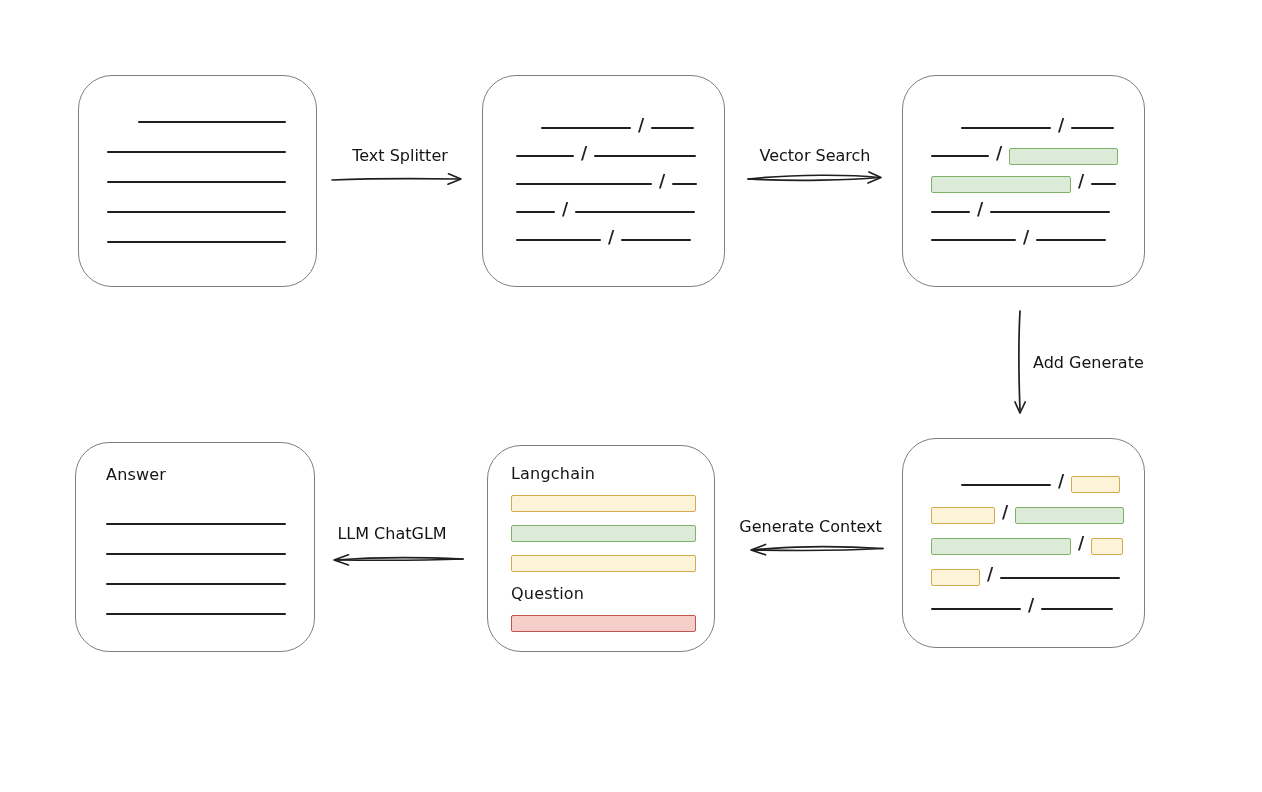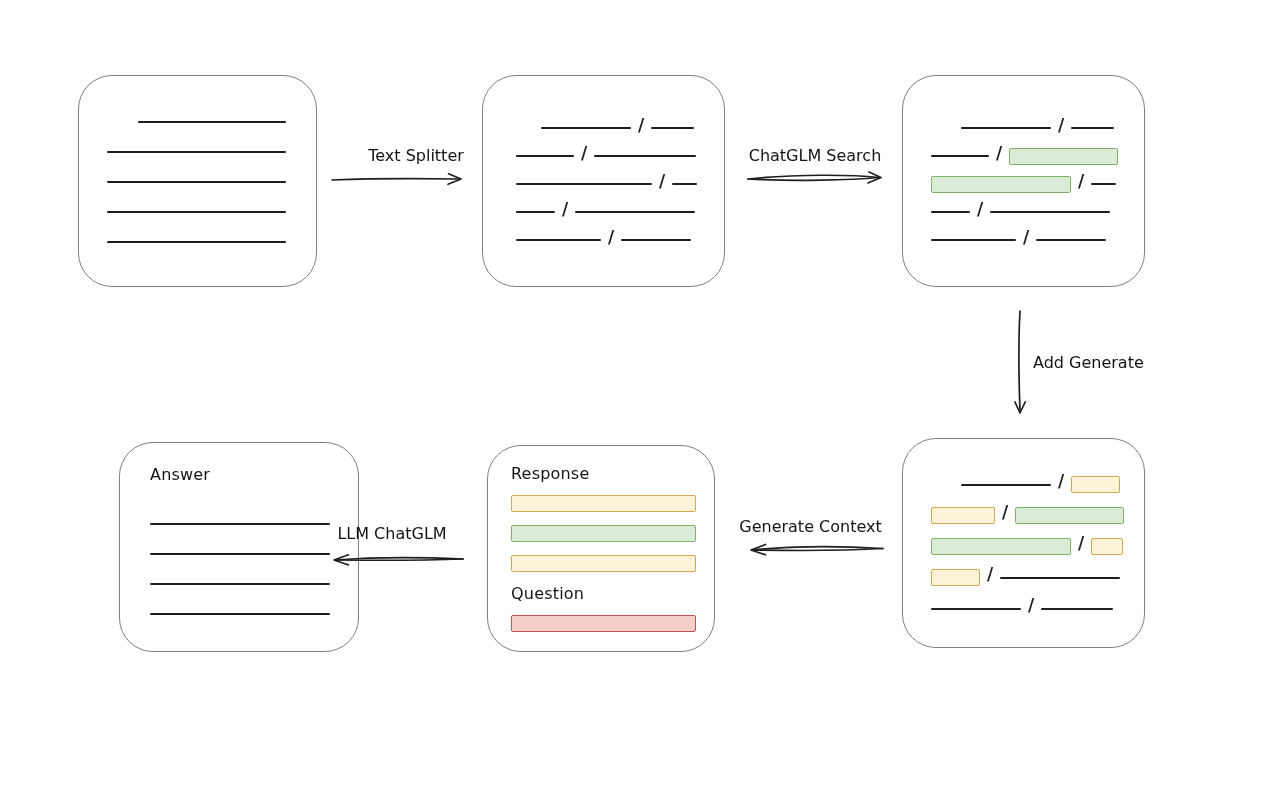--- a/index.html
+++ b/index.html
@@ -9,21 +9,21 @@
   }
   .node {
     position: absolute; border: 1.6px solid var(--box-border, #7f7f7f);
     border-radius: 34px; background: #ffffff; box-sizing: border-box;
   }
   .box-document { left: 78px;  top: 75px;  width: 239px; height: 212px; padding: 31px 0 0 28px; }
   .box-split    { left: 482px; top: 75px;  width: 243px; height: 212px; padding: 38px 0 0 33px; }
   .box-matched  { left: 902px; top: 75px;  width: 243px; height: 212px; padding: 38px 0 0 28px; }
   .box-context  { left: 902px; top: 438px; width: 243px; height: 210px; padding: 30px 0 0 28px; }
   .box-prompt   { left: 487px; top: 445px; width: 228px; height: 207px; padding: 12px 0 0 23px; }
-  .box-answer   { left: 75px;  top: 442px; width: 240px; height: 210px; padding: 18px 0 0 30px; margin-left: 44px; }
+  .box-answer   { left: 75px;  top: 442px; width: 240px; height: 210px; padding: 18px 0 0 30px; }
 
   .row { display: flex; align-items: center; }
   .box-document .row { height: 30px; }
   .box-split .row, .box-matched .row { height: 28px; }
   .box-context .row { height: 31px; }
   .box-prompt .row { height: 30px; }
   .box-answer .row { height: 30px; }
   .box-answer .row:first-child { height: 44px; align-items: flex-start; padding-top: 4px; }
 
   .seg { display: inline-block; flex: 0 0 auto; }
@@ -144,21 +144,21 @@
         <span class="seg seg-line" style="width: 120px;"></span>
       </div>
       <div class="row">
         <span class="seg seg-line" style="width: 90px;"></span>
         <span class="seg-slash">/</span>
         <span class="seg seg-line" style="width: 72px;"></span>
       </div>
     </div>
   <div class="node box-prompt">
       <div class="row">
-        <span class="row-label">Response</span>
+        <span class="row-label">Langchain</span>
       </div>
       <div class="row">
         <span class="seg seg-yellow" style="width: 183px;"></span>
       </div>
       <div class="row">
         <span class="seg seg-green" style="width: 183px;"></span>
       </div>
       <div class="row">
         <span class="seg seg-yellow" style="width: 183px;"></span>
       </div>
@@ -208,19 +208,19 @@
     <path d="M146,7.5 C95,10.5 45,9.5 16,9"></path>
     <path d="M28.5,3.5 L14,9 L28.5,13.8"></path>
   </svg>
 
   <svg class="arrow" style="left:320px; top:551px" width="145" height="17">
     <path d="M143,8 C95,5.8 50,6.3 16,9"></path>
     <path d="M143,8 C95,9.8 52,9.4 16,9"></path>
     <path d="M28.5,3.8 L14,9 L28.5,14"></path>
   </svg>
 
-  <div class="arrow-label" style="left:346px; top:146px; width:140px; text-align:center">Text Splitter</div>
-  <div class="arrow-label" style="left:740px; top:146px; width:150px; text-align:center">ChatGLM Search</div>
+  <div class="arrow-label" style="left:330px; top:146px; width:140px; text-align:center">Text Splitter</div>
+  <div class="arrow-label" style="left:740px; top:146px; width:150px; text-align:center">Vector Search</div>
   <div class="arrow-label" style="left:1033px; top:353px">Add Generate</div>
   <div class="arrow-label" style="left:733px; top:517px; width:155px; text-align:center">Generate Context</div>
   <div class="arrow-label" style="left:318px; top:524px; width:148px; text-align:center">LLM ChatGLM</div>
 
 </div>
 
 </body></html>

